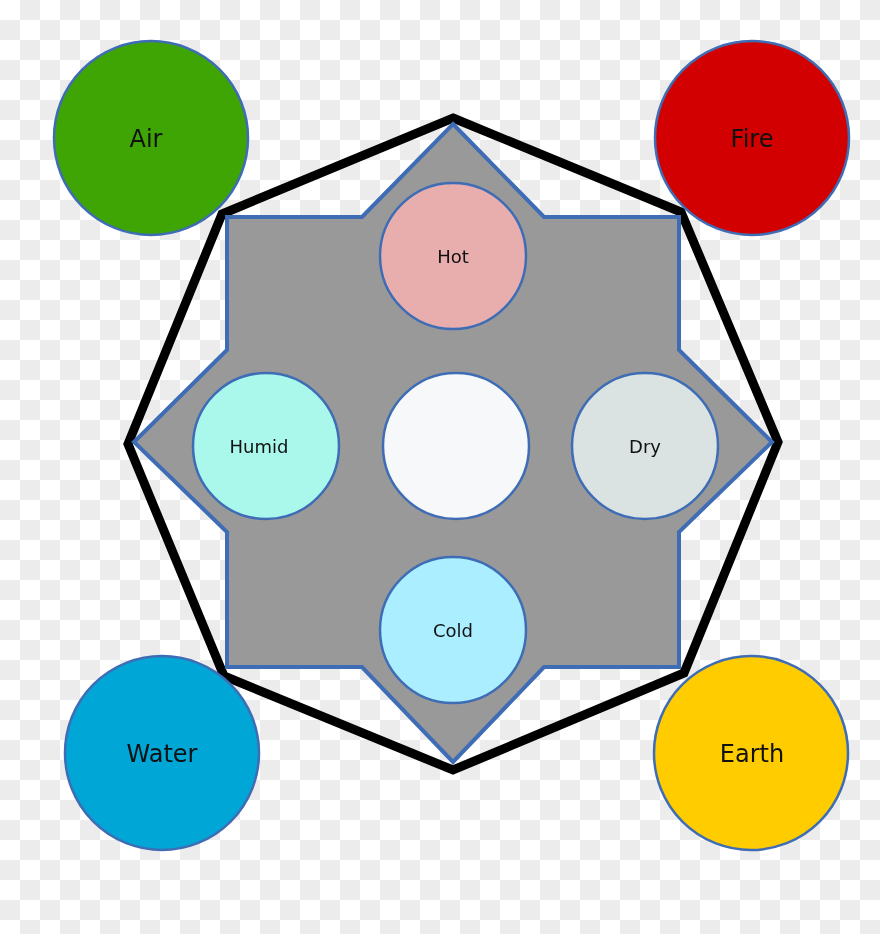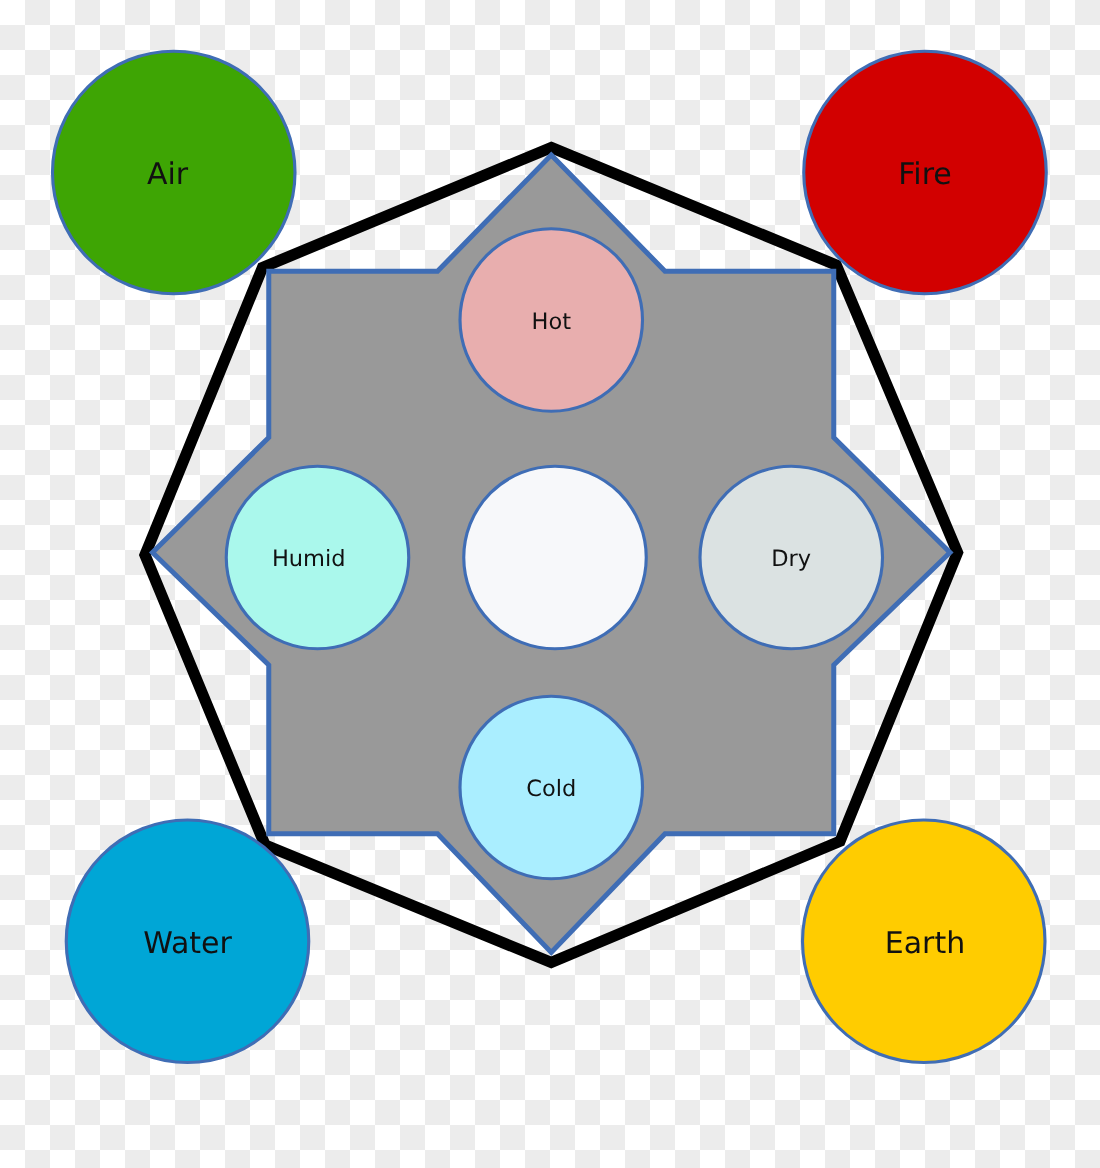--- a/index.html
+++ b/index.html
@@ -6,21 +6,21 @@
     body {
       width: 880px; height: 934px; overflow: hidden;
       background-color: #ffffff;
       background-image:
         linear-gradient(45deg, #ececec 25%, transparent 25%, transparent 75%, #ececec 75%),
         linear-gradient(45deg, #ececec 25%, transparent 25%, transparent 75%, #ececec 75%);
       background-size: 40px 40px;
       background-position: 0 0, 20px 20px;
       font-family: "DejaVu Sans", sans-serif;
     }
-    #stage { position: absolute; left: 0; top: 0; width: 736px; height: 934px; }
+    #stage { position: absolute; left: 12px; top: 0; width: 736px; height: 934px; }
     svg text { font-family: "DejaVu Sans", sans-serif; fill: #111111; }
   </style>
 </head>
 <body>
 
 <div id="stage">
   <svg width="880" height="934" viewBox="0 0 880 934" xmlns="http://www.w3.org/2000/svg">
 
     <polygon points="441,118 669,212 766,442 672,673 441,770 212,676 116,444 210,214" fill="none" stroke="#000000" stroke-width="9" stroke-linejoin="miter"></polygon>
 

